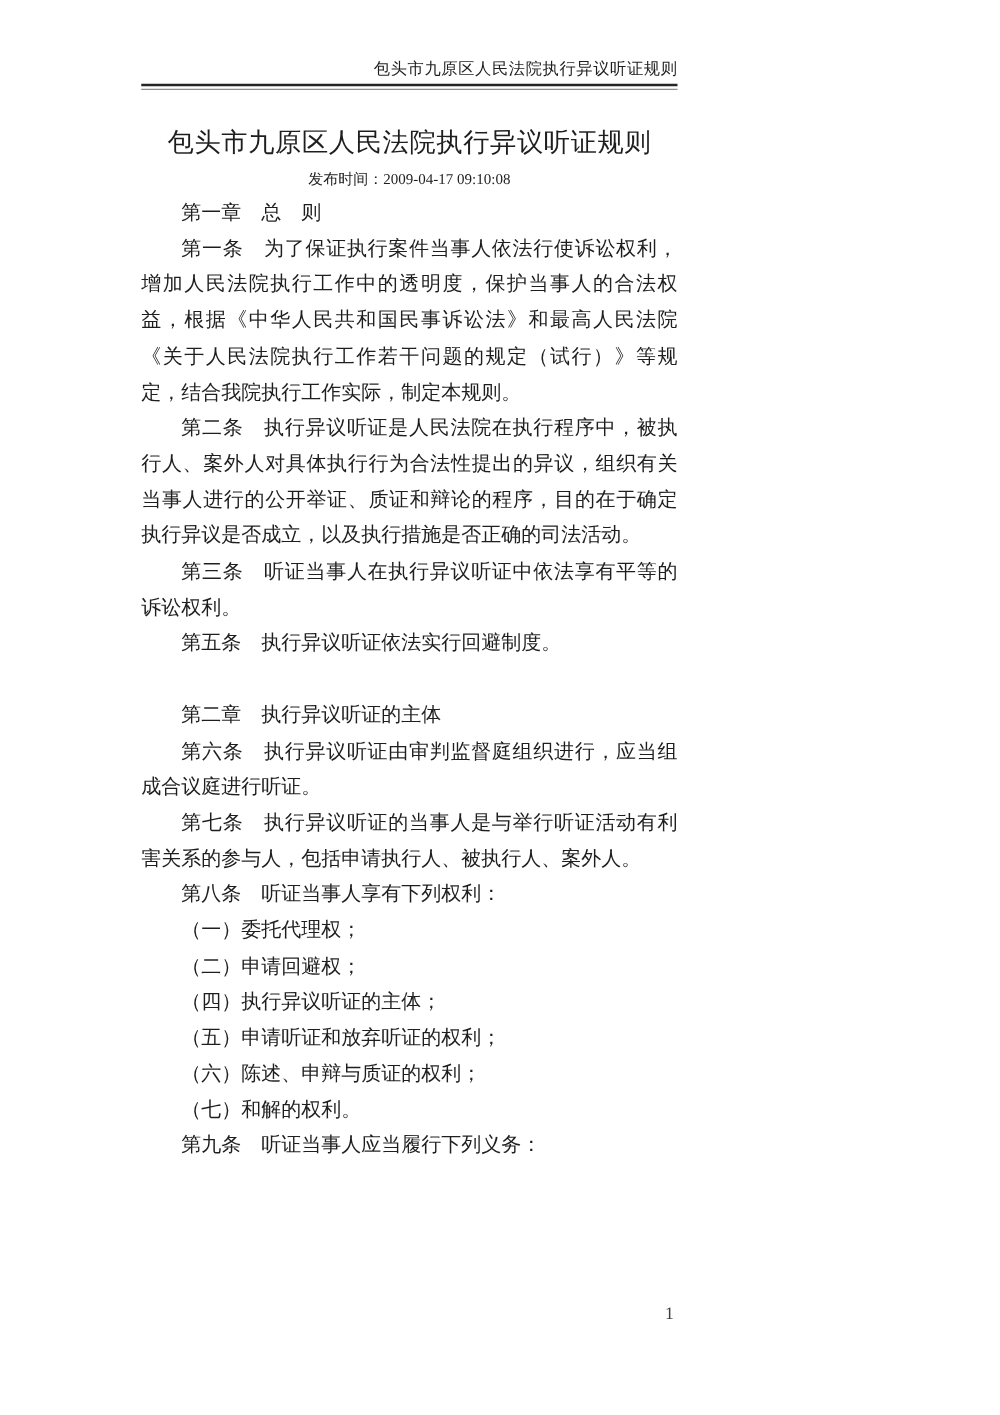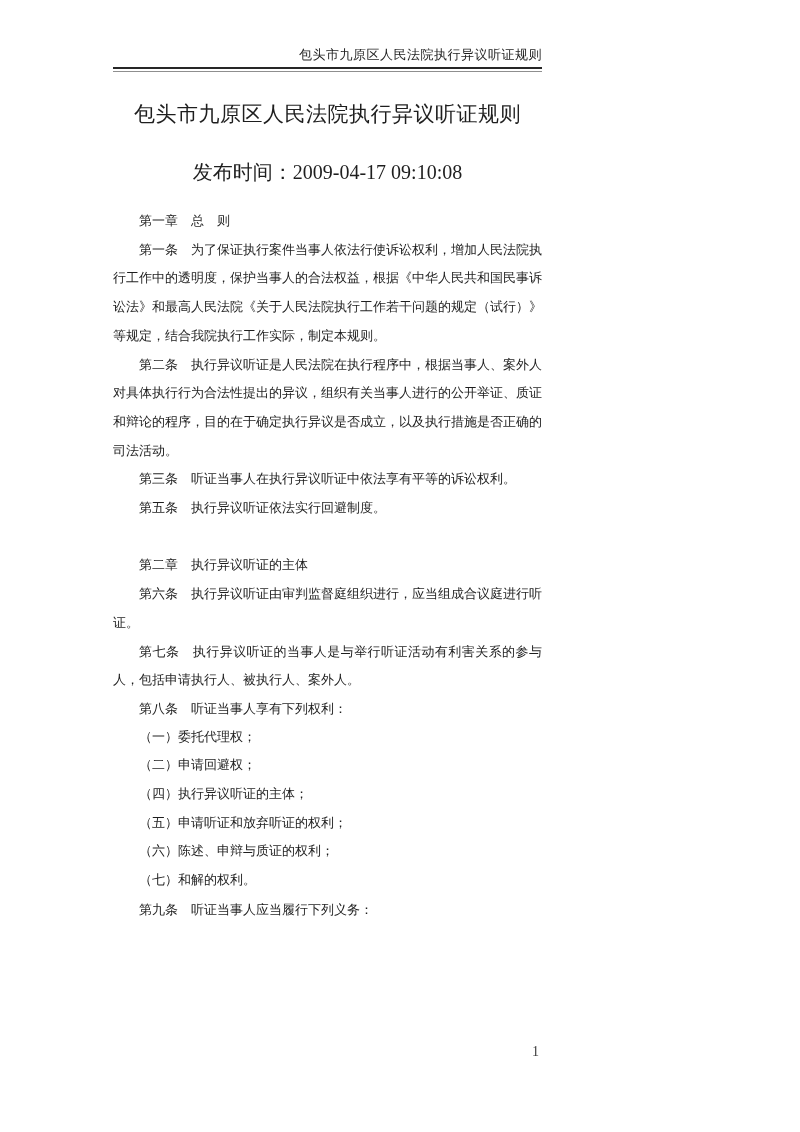--- a/index.html
+++ b/index.html
@@ -34,28 +34,26 @@
   }
   .doc-title{
     margin:27px 0 0 0;
     font-size:21px;
     font-weight:400;
     text-align:center;
     letter-spacing:0.5px;
     line-height:30px;
   }
   .publish-line{
-    margin-top:29px;
     text-align:center;
-    font-size:20px;
+    font-size:12px;
     line-height:28px;
   }
   .doc-body{
-    margin-top:21px;
-    font-size:13px;
+    font-size:16px;
     line-height:28.7px;
     text-align:justify;
   }
   .para{margin:0;text-indent:2em;}
   .para.chapter{text-align:left;}
   .para.item{text-align:left;font-family:Liberation Mono, monospace;}
   .para.blank{height:28.7px;}
   .page-number{
     position:absolute;
     top:1044px;
@@ -75,21 +73,21 @@
     </div>
     <div class="header-rule"></div>
 
     <h1 class="doc-title">包头市九原区人民法院执行异议听证规则</h1>
 
     <div class="publish-line">发布时间：2009-04-17 09:10:08</div>
 
     <div class="doc-body">
         <p class="para chapter">第一章　总　则</p>
         <p class="para article">第一条　为了保证执行案件当事人依法行使诉讼权利，增加人民法院执行工作中的透明度，保护当事人的合法权益，根据《中华人民共和国民事诉讼法》和最高人民法院《关于人民法院执行工作若干问题的规定（试行）》等规定，结合我院执行工作实际，制定本规则。</p>
-        <p class="para article">第二条　执行异议听证是人民法院在执行程序中，根据当事人、案外人对具体执行行为合法性提出的异议，组织有关当事人进行的公开举证、质证和辩论的程序，目的在于确定执行异议是否成立，以及执行措施是否正确的司法活动。</p>
+        <p class="para article">第二条　执行异议听证是人民法院在执行程序中，被执行人、案外人对具体执行行为合法性提出的异议，组织有关当事人进行的公开举证、质证和辩论的程序，目的在于确定执行异议是否成立，以及执行措施是否正确的司法活动。</p>
         <p class="para article">第三条　听证当事人在执行异议听证中依法享有平等的诉讼权利。</p>
         <p class="para article">第五条　执行异议听证依法实行回避制度。</p>
         <p class="para blank"></p>
         <p class="para chapter">第二章　执行异议听证的主体</p>
         <p class="para article">第六条　执行异议听证由审判监督庭组织进行，应当组成合议庭进行听证。</p>
         <p class="para article">第七条　执行异议听证的当事人是与举行听证活动有利害关系的参与人，包括申请执行人、被执行人、案外人。</p>
         <p class="para article">第八条　听证当事人享有下列权利：</p>
         <p class="para item">（一）委托代理权；</p>
         <p class="para item">（二）申请回避权；</p>
         <p class="para item">（四）执行异议听证的主体；</p>

